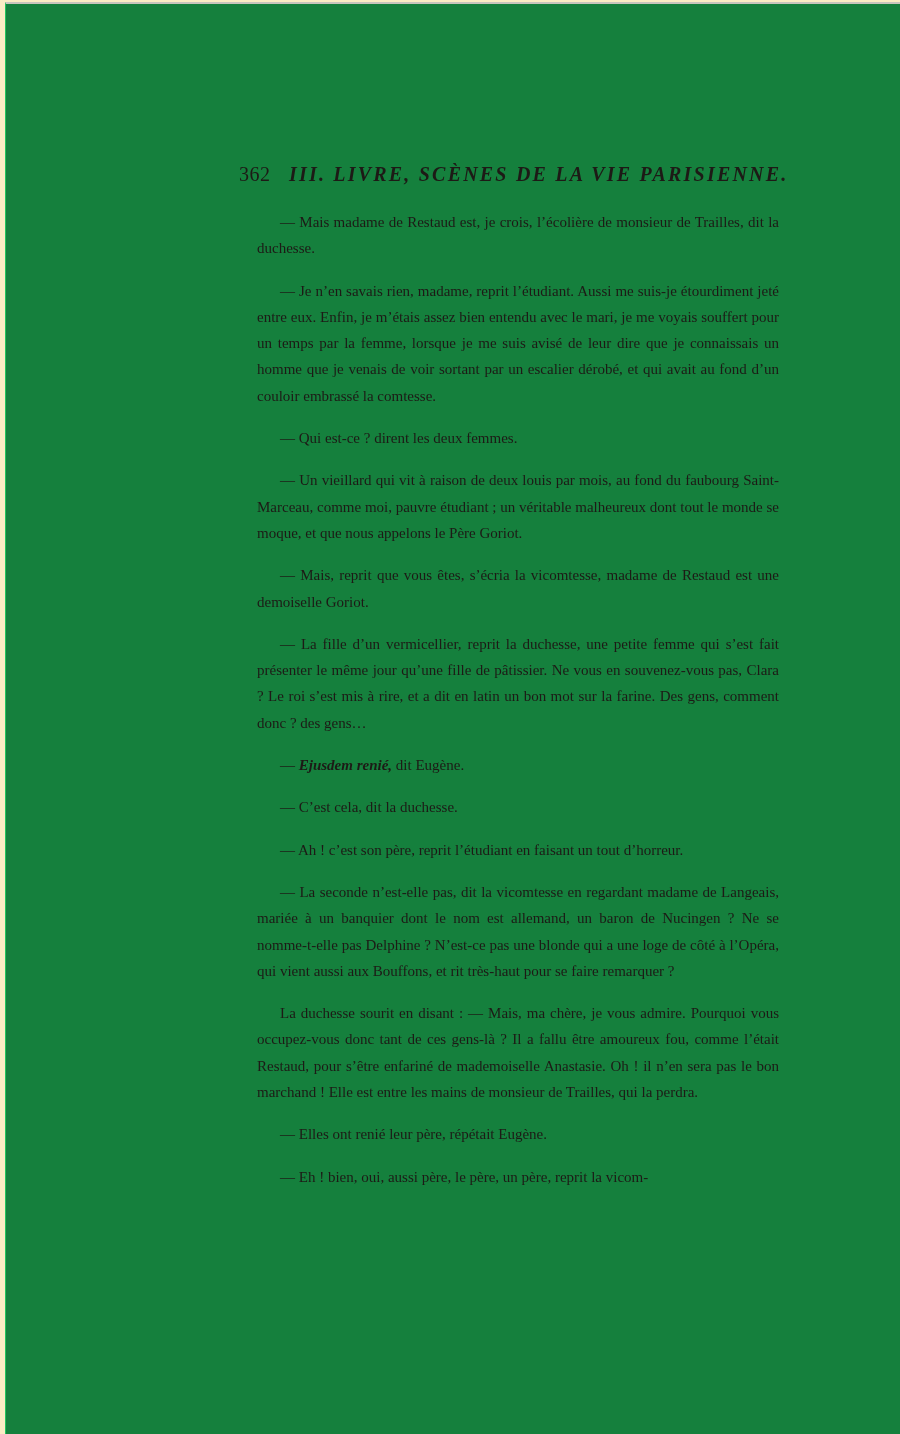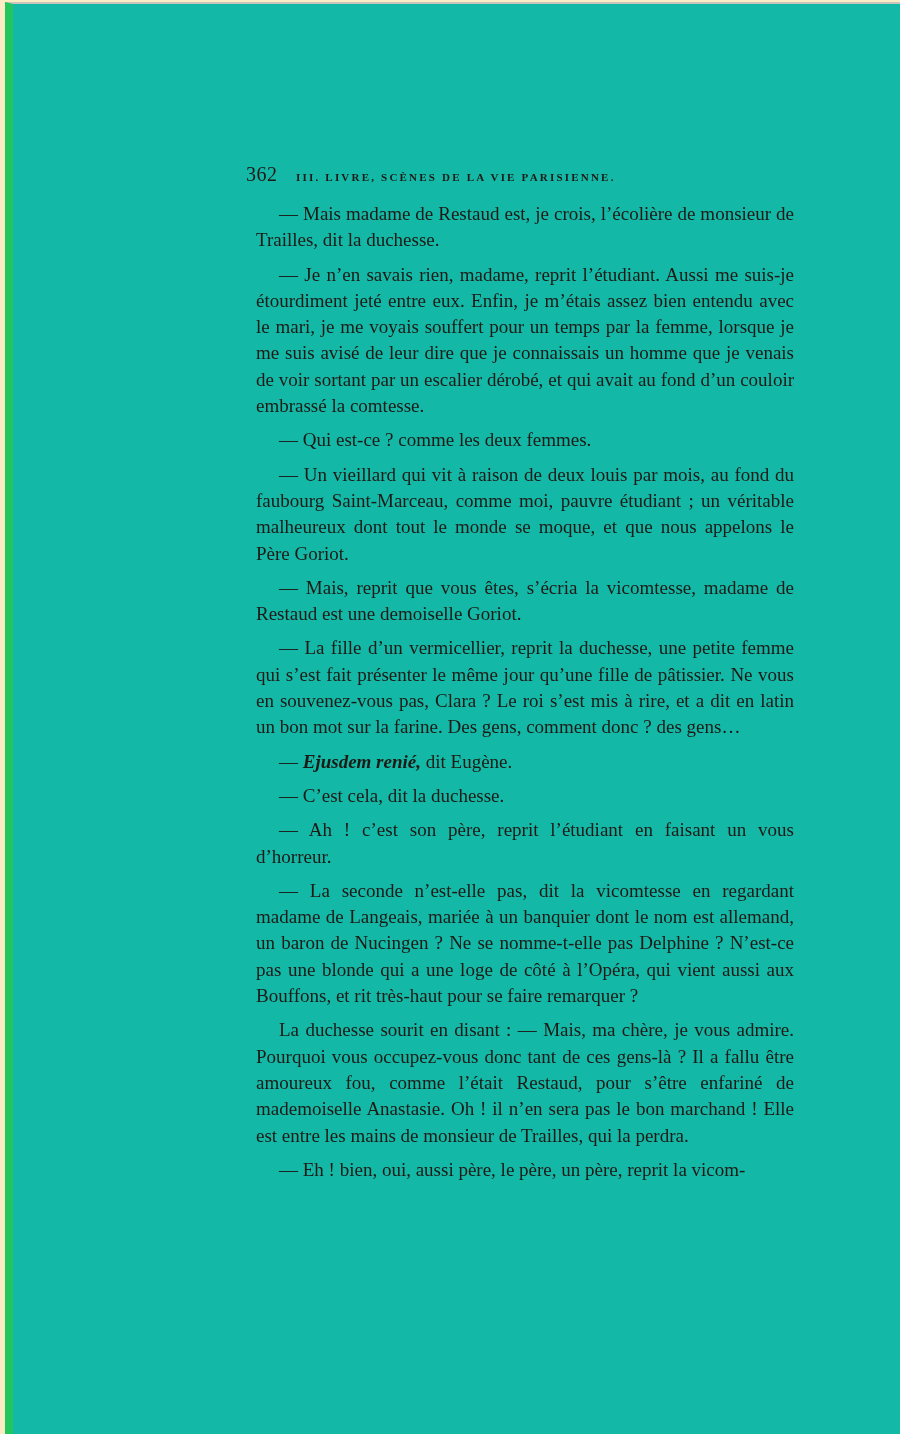--- a/index.html
+++ b/index.html
@@ -12,23 +12,23 @@
       background: #fbecc4;
       position: relative;
       overflow: hidden;
     }
     .page {
       position: absolute;
       left: 5px;
       top: 2px;
       width: 895px;
       height: 1432px;
-      background: #14b8a6;
+      background: #15803d;
       border-top: 2px solid #c9c5bd;
-      border-left: 8px solid #22c55e;
+      border-left: 1px solid #22c55e;
       box-sizing: border-box;
     }
     .text-block {
       position: absolute;
       left: 235px;
       top: 159px;
       width: 554px;
       font-family: "Liberation Serif", "DejaVu Serif", serif;
       color: #1d1a16;
     }
@@ -37,31 +37,32 @@
       align-items: baseline;
       height: 30px;
       margin-left: -2px;
     }
     .folio {
       font-size: 20px;
       letter-spacing: 0.5px;
       width: 50px;
     }
     .head-title {
-      font-size: 11px;
+      font-size: 20px;
       font-weight: bold;
       letter-spacing: 2.2px;
       text-transform: uppercase;
+      font-style: italic;
     }
     .para {
-      font-size: 19px;
+      font-size: 15px;
       line-height: 26.3px;
       text-align: justify;
       text-align-last: left;
-      margin: 8px;
+      margin: 16px;
       text-indent: 0;
     }
     .italic {
       font-style: italic;
       font-weight: bold;
     }
     .body-wrap {
       margin-top: 0;
     }
   </style>
@@ -70,25 +71,26 @@
 
 <div class="page">
   <div class="text-block">
     <div class="running-head">
       <span class="folio">362</span>
       <span class="head-title">III. LIVRE, SCÈNES DE LA VIE PARISIENNE.</span>
     </div>
     <div class="body-wrap">
       <p class="para" style="text-indent: 23px;"><span style="padding-left:0px"></span><span>— Mais madame de Restaud est, je crois, l’écolière de monsieur de Trailles, dit la duchesse.</span></p>
       <p class="para" style="text-indent: 23px;"><span>— Je n’en savais rien, madame, reprit l’étudiant. Aussi me suis-je étourdiment jeté entre eux. Enfin, je m’étais assez bien entendu avec le mari, je me voyais souffert pour un temps par la femme, lorsque je me suis avisé de leur dire que je connaissais un homme que je venais de voir sortant par un escalier dérobé, et qui avait au fond d’un couloir embrassé la comtesse.</span></p>
-      <p class="para" style="text-indent: 23px;"><span>— Qui est-ce ? comme les deux femmes.</span></p>
+      <p class="para" style="text-indent: 23px;"><span>— Qui est-ce ? dirent les deux femmes.</span></p>
       <p class="para" style="text-indent: 23px;"><span>— Un vieillard qui vit à raison de deux louis par mois, au fond du faubourg Saint-Marceau, comme moi, pauvre étudiant ; un véritable malheureux dont tout le monde se moque, et que nous appelons le Père Goriot.</span></p>
       <p class="para" style="text-indent: 23px;"><span>— Mais, reprit que vous êtes, s’écria la vicomtesse, madame de Restaud est une demoiselle Goriot.</span></p>
       <p class="para" style="text-indent: 23px;"><span>— La fille d’un vermicellier, reprit la duchesse, une petite femme qui s’est fait présenter le même jour qu’une fille de pâtissier. Ne vous en souvenez-vous pas, Clara ? Le roi s’est mis à rire, et a dit en latin un bon mot sur la farine. Des gens, comment donc ? des gens…</span></p>
       <p class="para" style="text-indent: 23px;"><span>— </span><span class="italic">Ejusdem renié,</span><span> dit Eugène.</span></p>
       <p class="para" style="text-indent: 23px;"><span>— C’est cela, dit la duchesse.</span></p>
-      <p class="para" style="text-indent: 23px;"><span>— Ah ! c’est son père, reprit l’étudiant en faisant un vous d’horreur.</span></p>
+      <p class="para" style="text-indent: 23px;"><span>— Ah ! c’est son père, reprit l’étudiant en faisant un tout d’horreur.</span></p>
       <p class="para" style="text-indent: 23px;"><span>— La seconde n’est-elle pas, dit la vicomtesse en regardant madame de Langeais, mariée à un banquier dont le nom est allemand, un baron de Nucingen ? Ne se nomme-t-elle pas Delphine ? N’est-ce pas une blonde qui a une loge de côté à l’Opéra, qui vient aussi aux Bouffons, et rit très-haut pour se faire remarquer ?</span></p>
       <p class="para" style="text-indent: 23px;"><span>La duchesse sourit en disant : — Mais, ma chère, je vous admire. Pourquoi vous occupez-vous donc tant de ces gens-là ? Il a fallu être amoureux fou, comme l’était Restaud, pour s’être enfariné de mademoiselle Anastasie. Oh ! il n’en sera pas le bon marchand ! Elle est entre les mains de monsieur de Trailles, qui la perdra.</span></p>
+      <p class="para" style="text-indent: 23px;"><span>— Elles ont renié leur père, répétait Eugène.</span></p>
       <p class="para" style="text-indent: 23px;"><span>— Eh ! bien, oui, aussi père, le père, un père, reprit la vicom-</span></p>
     </div>
   </div>
 </div>
 
 </body></html>

